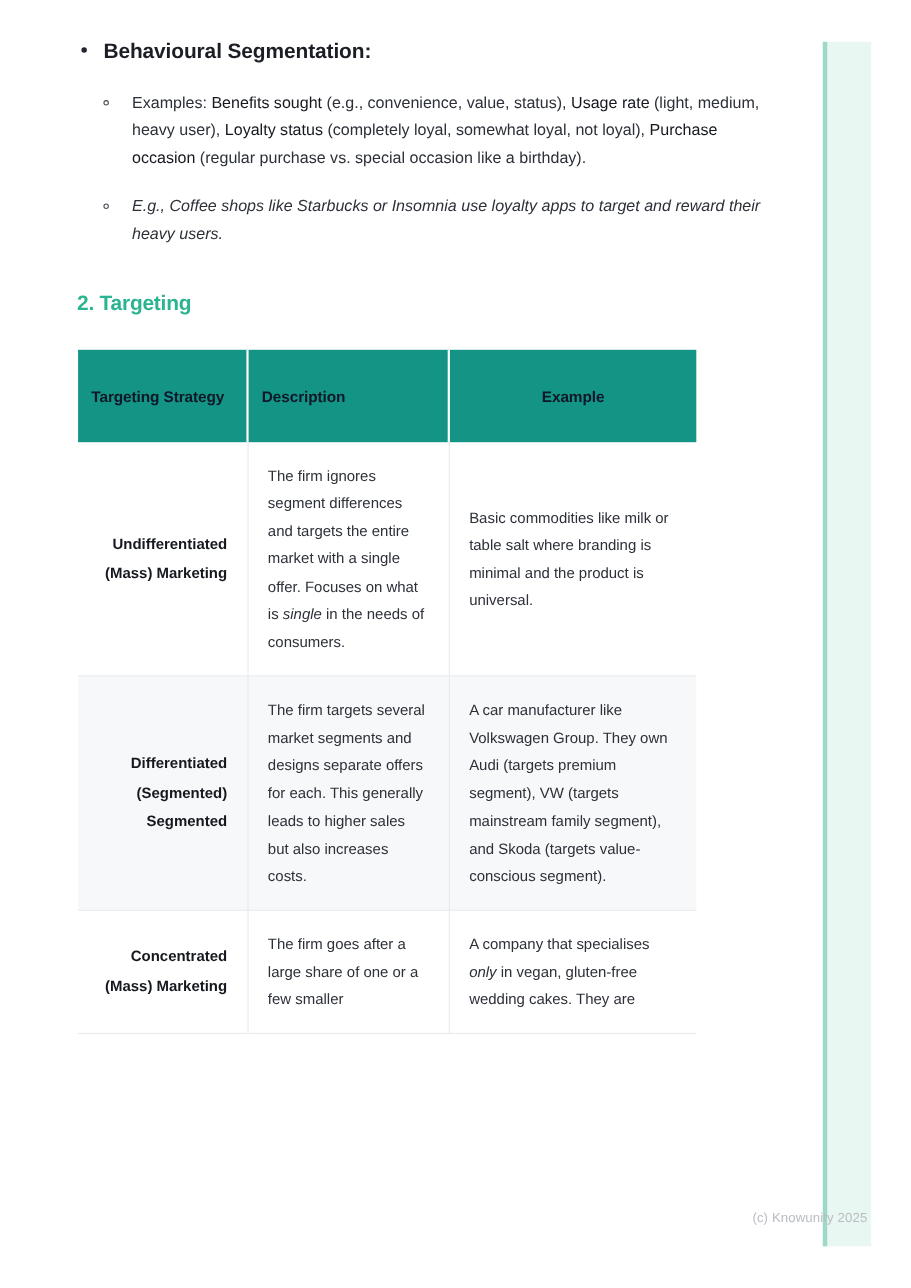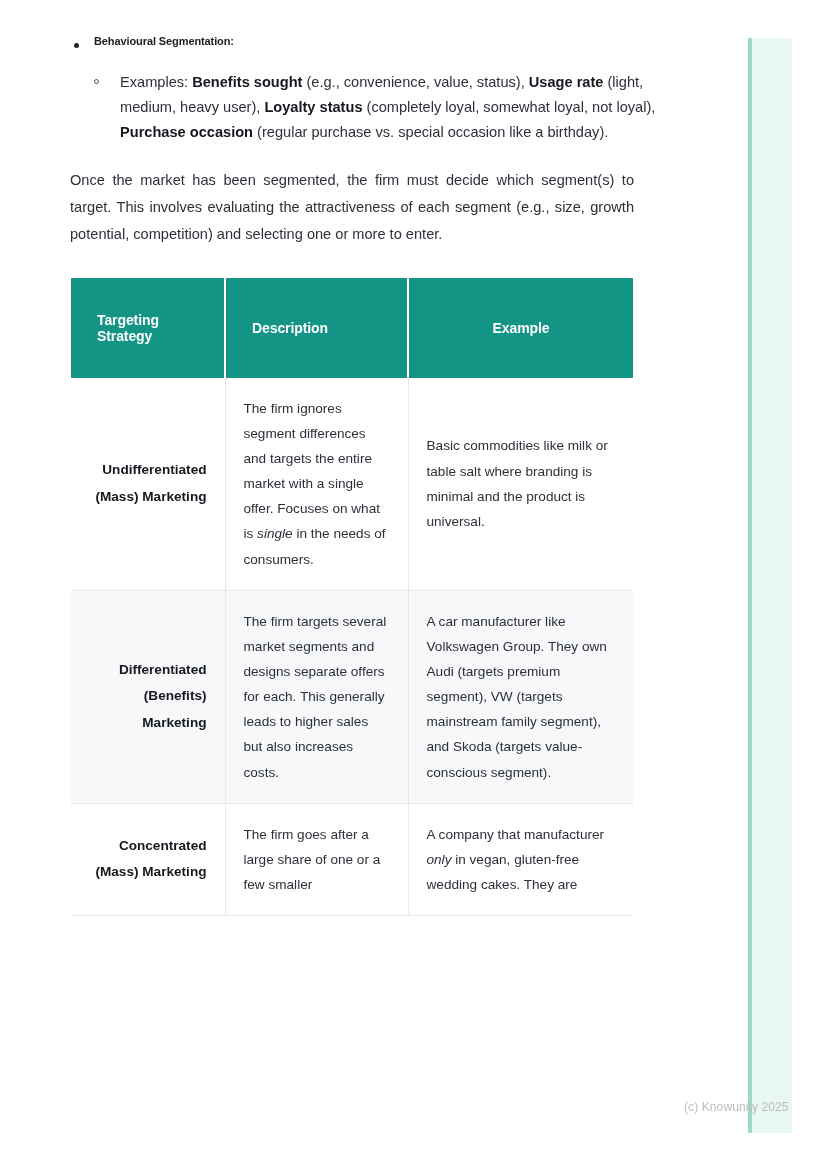--- a/index.html
+++ b/index.html
@@ -58,21 +58,21 @@
   li.l1 > .disc {
     position: absolute;
     left: 74px;
     top: 9px;
     width: 5px;
     height: 5px;
     border-radius: 50%;
     background: #22252b;
   }
   .l1-title {
-    font-size: 11px;
+    font-size: 19px;
     font-weight: bold;
     line-height: 1.45;
     letter-spacing: -0.1px;
     color: #1b1e24;
   }
 
   ul.level2 {
     list-style: none;
     margin: 20px 0 0 0;
     padding: 0;
@@ -90,21 +90,21 @@
     position: absolute;
     left: 0;
     top: 9px;
     width: 5px;
     height: 5px;
     border-radius: 50%;
     border: 1.3px solid #4a4f58;
     background: transparent;
     box-sizing: border-box;
   }
-  li.l2 b { font-weight: bold; color: #15181e; }
+  li.l2 b { font-weight: normal; color: #15181e; }
   li.l2.italic { font-style: italic; color: #2c3038; }
 
   
   h2.section {
     margin: 40px 0 0 0;
     padding: 0 0 0 70px;
     font-size: 19px;
     font-weight: bold;
     letter-spacing: -0.2px;
     color: #2bb491;
@@ -130,27 +130,27 @@
     border-collapse: collapse;
     table-layout: fixed;
     font-size: 13.6px;
   }
   table.tstrat col.c1 { width: 154px; }
   table.tstrat col.c2 { width: 183px; }
   table.tstrat col.c3 { width: 225px; }
 
   table.tstrat thead th {
     background: #139484;
-    color: #ffffff;
+    color: #0f172a;
     font-size: 14px;
     font-weight: bold;
     text-align: left;
     vertical-align: middle;
-    height: 100px;
-    padding: 0 26px;
+    height: 84px;
+    padding: 0 12px;
     border-right: 2px solid #ffffff;
     letter-spacing: -0.1px;
   }
   table.tstrat thead th:last-child { border-right: none; text-align: center; }
 
   table.tstrat tbody td {
     vertical-align: middle;
     padding: 18px 18px;
     line-height: 1.85;
     color: #2c3038;
@@ -190,26 +190,30 @@
   <ul class="level1">
     <li class="l1">
       <span class="disc"></span>
       <div class="l1-title">Behavioural Segmentation:</div>
 
       <ul class="level2">
         <li class="l2">
           <span class="circle"></span>
           <span><span>Examples: </span><b>Benefits sought</b><span> (e.g., convenience, value, status), </span><b>Usage rate</b><span> (light, medium, heavy user), </span><b>Loyalty status</b><span> (completely loyal, somewhat loyal, not loyal), </span><b>Purchase occasion</b><span> (regular purchase vs. special occasion like a birthday).</span></span>
         </li>
+        <li class="l2 italic">
+          <span class="circle"></span>
+          <span><span>E.g., Coffee shops like Starbucks or Insomnia use loyalty apps to target and reward their heavy users.</span></span>
+        </li>
       </ul>
     </li>
   </ul>
 
-
-  <p class="body-para">Once the market has been segmented, the firm must decide which segment(s) to target. This involves evaluating the attractiveness of each segment (e.g., size, growth potential, competition) and selecting one or more to enter.</p>
+  <h2 class="section">2. Targeting</h2>
+
 
   <div class="table-wrap">
     <table class="tstrat">
       <colgroup>
         <col class="c1">
           <col class="c2">
           <col class="c3">
       </colgroup>
       <thead>
         <tr>
@@ -218,28 +222,28 @@
           <th>Example</th>
         </tr>
       </thead>
       <tbody>
         <tr>
           <td class="strat">Undifferentiated (Mass) Marketing</td>
           <td><span>The firm ignores segment differences and targets the entire market with a single offer. Focuses on what is </span><em>single</em><span> in the needs of consumers.</span></td>
           <td><span>Basic commodities like milk or table salt where branding is minimal and the product is universal.</span></td>
         </tr>
         <tr class="stripe">
-          <td class="strat">Differentiated (Benefits) Marketing</td>
+          <td class="strat">Differentiated (Segmented) Segmented</td>
           <td><span>The firm targets several market segments and designs separate offers for each. This generally leads to higher sales but also increases costs.</span></td>
           <td><span>A car manufacturer like Volkswagen Group. They own Audi (targets premium segment), VW (targets mainstream family segment), and Skoda (targets value-conscious segment).</span></td>
         </tr>
         <tr>
           <td class="strat">Concentrated (Mass) Marketing</td>
           <td><span>The firm goes after a large share of one or a few smaller</span></td>
-          <td><span>A company that manufacturer </span><em>only</em><span> in vegan, gluten-free wedding cakes. They are</span></td>
+          <td><span>A company that specialises </span><em>only</em><span> in vegan, gluten-free wedding cakes. They are</span></td>
         </tr>
       </tbody>
     </table>
   </div>
 
 </div>
 
 <div class="watermark">(c) Knowunity 2025</div>
 
 </body></html>

